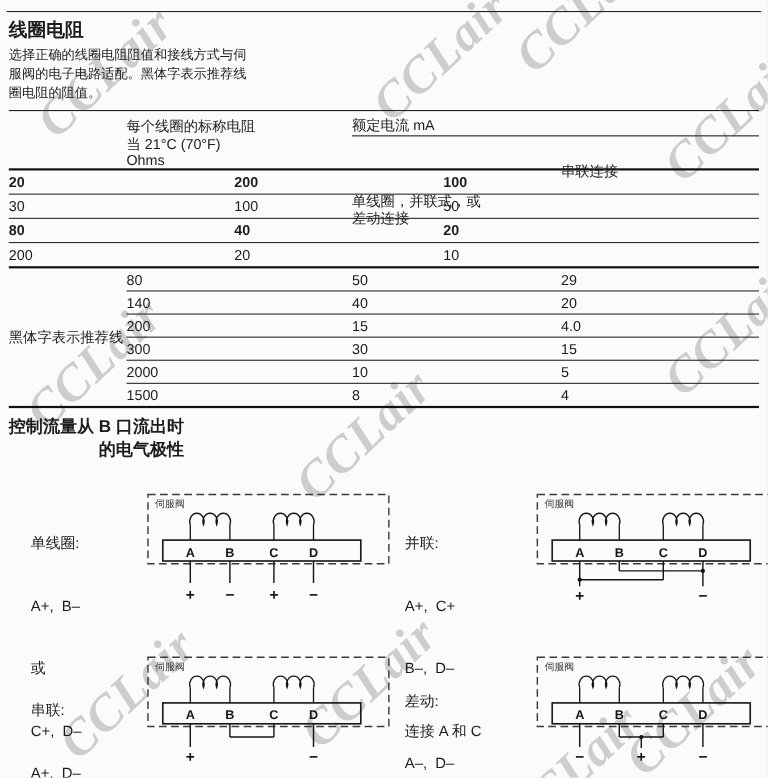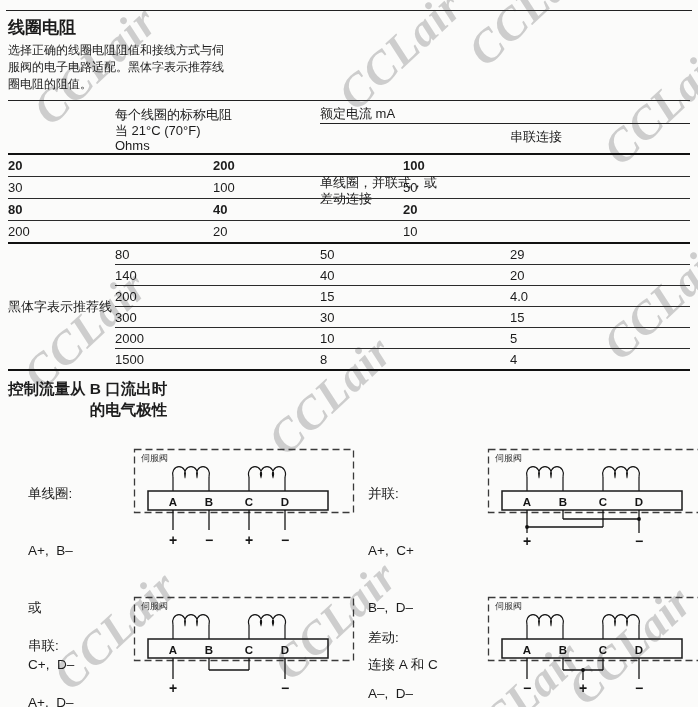--- a/index.html
+++ b/index.html
@@ -21,21 +21,21 @@
   .title{position:absolute; left:8px; top:16px; margin:0; font-size:17px; font-weight:700;}
   .intro{position:absolute; left:8px; top:42px; width:260px; margin:0;
          font-size:12px; line-height:1.42;}
   
   .tablewrap{position:absolute; left:8px; top:100px; width:682px; font-size:13px;}
   .thead{position:relative; height:52px; border-top:1.2px solid #222; border-bottom:2.5px solid #111;}
   .h-res{position:absolute; left:107px; top:6px; line-height:1.2;}
   .h-cur{position:absolute; left:312px; top:4px;}
   .h-cur-rule{position:absolute; left:312px; right:0; top:22px; border-top:1.1px solid #222;}
   .h-par{position:absolute; left:312px; top:26px; line-height:1.2;margin-top:48px;}
-  .h-ser{position:absolute; left:502px; top:27px;}
+  .h-ser{position:absolute; left:502px; top:46px;}
   .tgroup{display:flex; border-bottom:2.5px solid #111;}
   .glabel{width:107px; display:flex; align-items:center; font-size:13px;}
   .rows{flex:1; min-width:0;}
   .trow{display:grid; grid-template-columns:205px 190px 1fr; align-items:center;}
   .g0 .trow{height:21px;} .g1 .trow{height:20px;}
   .trow:not(:last-child){border-bottom:1.1px solid #2b2b2b;}
   .trow.bold{font-weight:700;}
   
   .sectitle{position:absolute; left:8px; top:379px; margin:0;
             font-size:15.5px; font-weight:700; line-height:1.35;text-align:right;}

